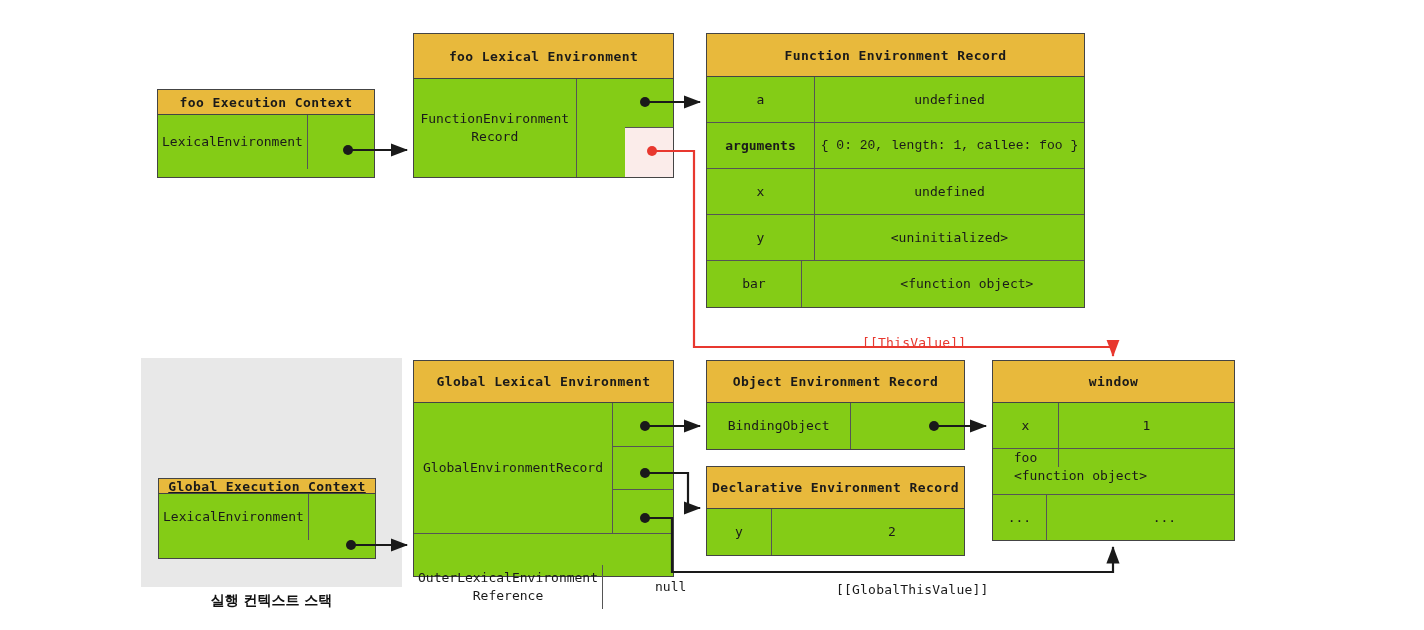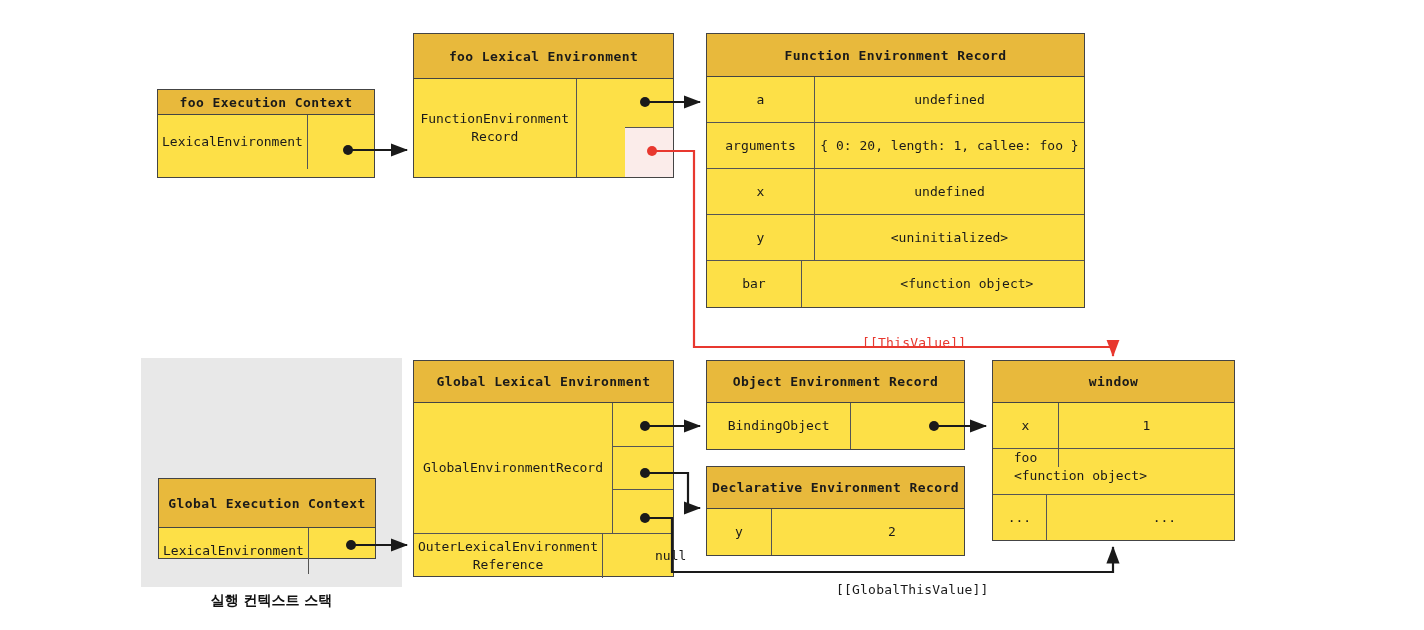--- a/index.html
+++ b/index.html
@@ -3,21 +3,21 @@
 <meta charset="utf-8">
 <style>
   html,body{margin:0;padding:0;background:#ffffff;}
   body{
     width:1424px;height:630px;position:relative;overflow:hidden;
     font-family:"DejaVu Sans Mono","Liberation Mono",monospace;
     color:#1a1a1a;
   }
 
   
-  .box{position:absolute;box-sizing:border-box;border:1.6px solid #444;background:#fde047;}
+  .box{position:absolute;box-sizing:border-box;border:1.6px solid #444;background:#84cc16;}
   .hdr{
     background:#e8b93c;border-bottom:1.6px solid #444;
     font-weight:bold;display:flex;align-items:center;justify-content:center;
     font-size:13px;letter-spacing:.4px;box-sizing:border-box;width:100%;
   }
   .row{display:flex;width:100%;box-sizing:border-box;border-bottom:1.2px solid #555;}
   .row:last-child{border-bottom:none;gap:48px;}
   .cell{display:flex;align-items:center;justify-content:center;font-size:13px;
         box-sizing:border-box;text-align:center;line-height:1.35;padding:0 4px;}
   .cell.divr{border-right:1.2px solid #555;}
@@ -58,56 +58,56 @@
   </div>
 </div>
 
 <div class="box" style="left:706px;top:33px;width:379px;height:275px;">
   <div class="hdr" style="height:43px;">Function Environment Record</div>
   <div class="row" style="height:46px;">
     <div class="cell divr" style="width:108px;">a</div>
     <div class="cell" style="width:269px;">undefined</div>
   </div>
   <div class="row" style="height:46px;">
-    <div class="cell divr" style="width:108px;">arguments</div>
-    <div class="cell" style="width:269px;">{ 0: 20, length: 1, callee: foo }</div>
+    <div class="cell divr" style="width:108px;font-weight:bold;">arguments</div>
+    <div class="cell" style="width:269px;font-family:Liberation Mono, monospace;">{ 0: 20, length: 1, callee: foo }</div>
   </div>
   <div class="row" style="height:46px;">
     <div class="cell divr" style="width:108px;">x</div>
     <div class="cell" style="width:269px;">undefined</div>
   </div>
   <div class="row" style="height:46px;">
     <div class="cell divr" style="width:108px;">y</div>
     <div class="cell" style="width:269px;">&lt;uninitialized&gt;</div>
   </div>
   <div class="row" style="height:46px;border-bottom:none;">
     <div class="cell divr" style="width:108px;">bar</div>
     <div class="cell" style="width:269px;">&lt;function object&gt;</div>
   </div>
 </div>
 
 <div class="box" style="left:158px;top:478px;width:218px;height:81px;">
-  <div class="hdr" style="height:49px;">Global Execution Context</div>
+  <div class="hdr" style="height:15px;text-decoration:underline;">Global Execution Context</div>
   <div class="row" style="height:46px;border-bottom:none;">
     <div class="cell divr" style="width:162px;">LexicalEnvironment</div>
     <div class="cell" style="width:54px;"></div>
   </div>
 </div>
 
 <div class="box" style="left:413px;top:360px;width:261px;height:217px;">
   <div class="hdr" style="height:42px;">Global Lexical Environment</div>
   <div class="row" style="height:131px;">
     <div class="cell divr" style="width:199px;">GlobalEnvironmentRecord</div>
     <div style="width:60px;display:flex;flex-direction:column;box-sizing:border-box;">
       <div class="cell" style="height:44px;border-bottom:1.2px solid #555;"></div>
       <div class="cell" style="height:44px;border-bottom:1.2px solid #555;"></div>
       <div class="cell" style="height:43px;"></div>
     </div>
   </div>
-  <div class="row" style="height:44px;border-bottom:none;">
+  <div class="row" style="height:44px;border-bottom:none;margin-top:31px;">
     <div class="cell divr" style="width:199px;">OuterLexicalEnvironment Reference</div>
     <div class="cell" style="width:60px;">null</div>
   </div>
 </div>
 
 <div class="box" style="left:706px;top:360px;width:259px;height:90px;">
   <div class="hdr" style="height:42px;">Object Environment Record</div>
   <div class="row" style="height:46px;border-bottom:none;">
     <div class="cell divr" style="width:178px;">BindingObject</div>
     <div class="cell" style="width:79px;"></div>

